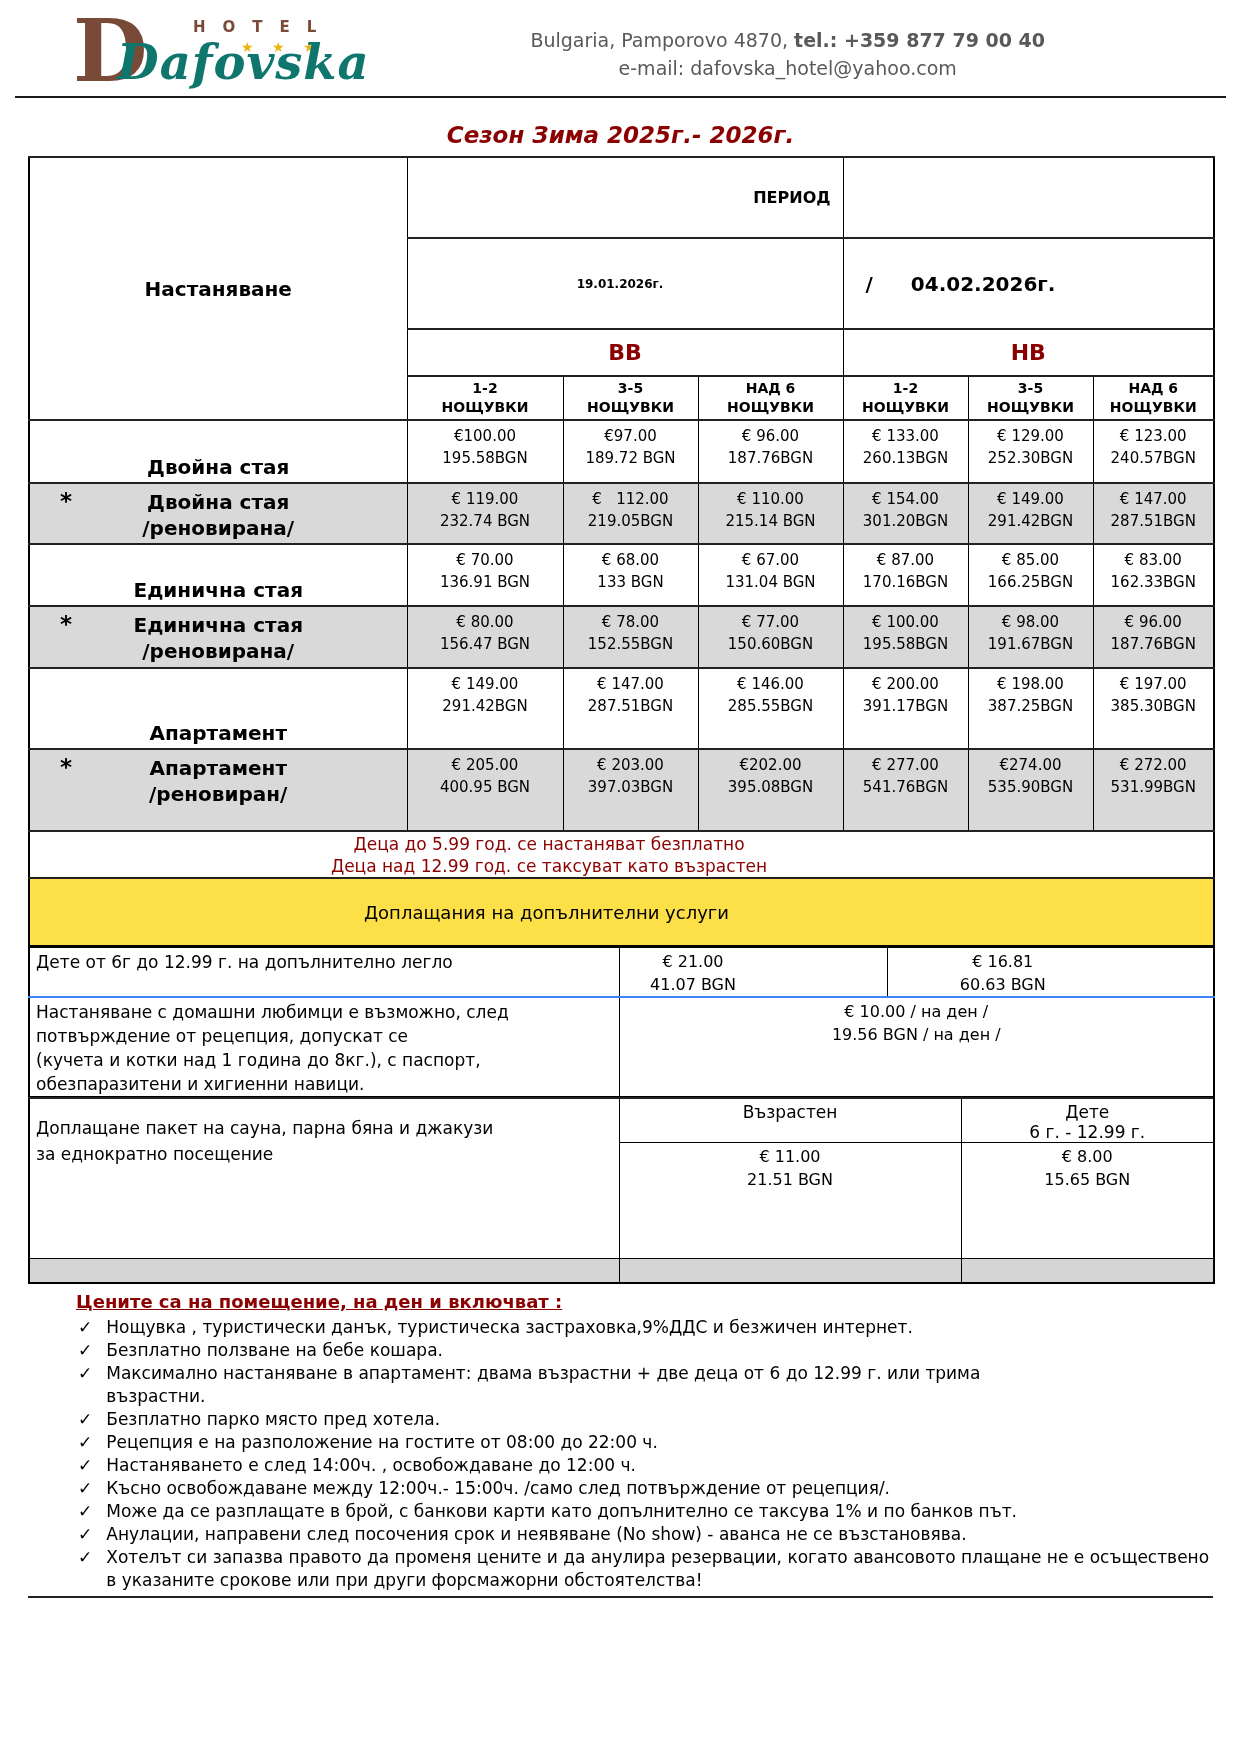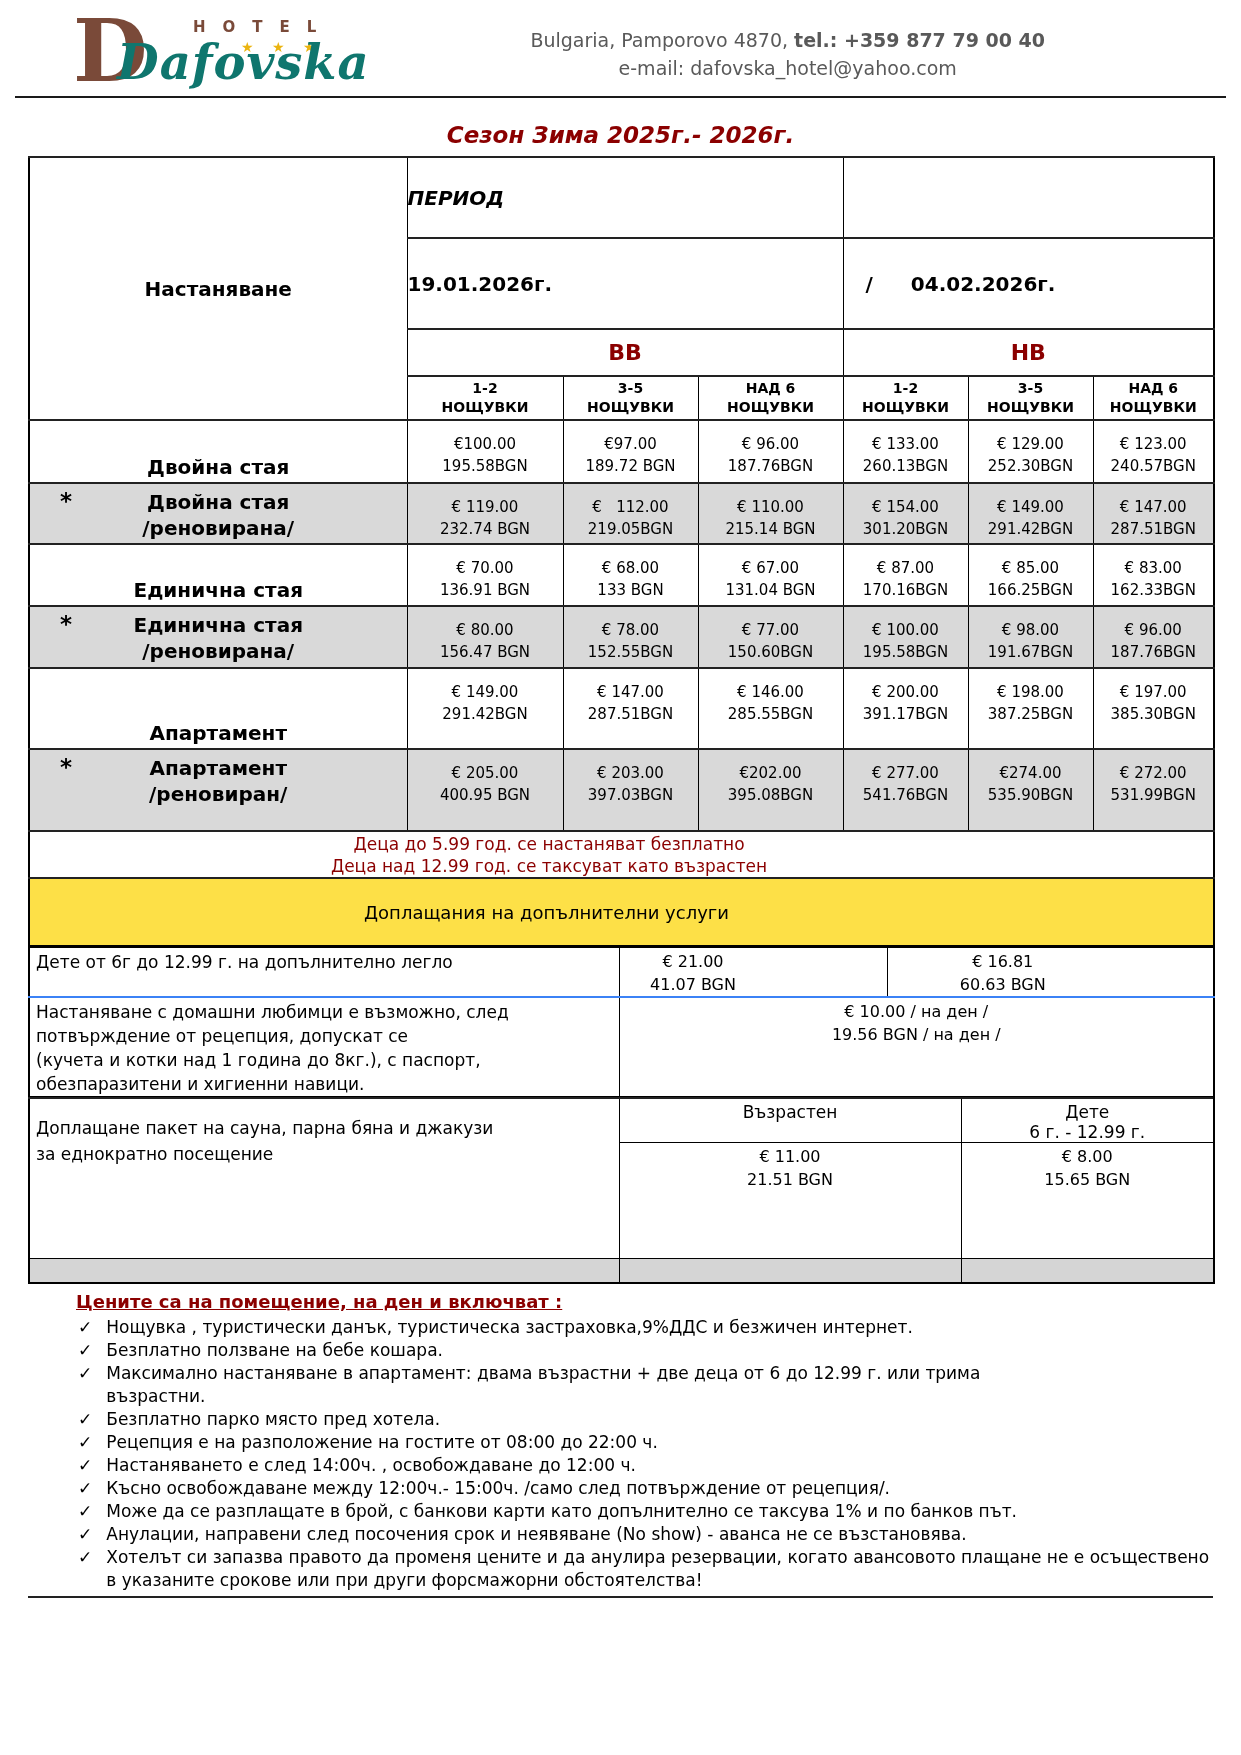--- a/index.html
+++ b/index.html
@@ -36,37 +36,37 @@
   .t2 { border-left: 2px solid #000; border-right: 2px solid #000; }
   .t2 tr.pets-row { border-top: 2px solid #3b82f6; }
   .t3 { border: 2px solid #000; border-top: 2px solid #222; }
 
   
   .h-period { height: 81px; }
   .h-dates  { height: 91px; }
   .h-board  { height: 47px; }
   .h-stay   { height: 44px; }
   .room-head { text-align: center; vertical-align: middle; font-weight: bold; font-size: 20px; }
-  .period-left { text-align: left; vertical-align: middle; font-weight: bold; font-size: 20px; padding-right: 12px; font-style: italic; }
-  .date-left { text-align: left; vertical-align: middle; font-weight: bold; font-size: 20px; padding-right: 10px; }
+  .period-left { text-align: right; vertical-align: middle; font-weight: bold; font-size: 16px; padding-right: 12px; }
+  .date-left { text-align: center; vertical-align: middle; font-weight: bold; font-size: 12px; padding-right: 10px; }
   .date-right { text-align: left; vertical-align: middle; font-weight: bold; font-size: 20px; padding-left: 22px; }
   .date-gap { display: inline-block; width: 38px; }
   .board { text-align: center; vertical-align: middle; font-weight: bold; font-size: 22px; color: #8b0000; }
   .stay { text-align: center; vertical-align: middle; font-weight: bold; font-size: 14px; line-height: 19px; }
 
   
   .r1 { height: 63px; } .r2 { height: 61px; } .r3 { height: 62px; }
   .r4 { height: 62px; } .r5 { height: 81px; } .r6 { height: 82px; }
   tr.shaded td { background: #d9d9d9; }
   .room { position: relative; text-align: center; vertical-align: bottom;
           font-weight: bold; font-size: 20px; padding-bottom: 2px; }
   tr.shaded .room { vertical-align: top; padding-top: 5px; }
   .room .star { position: absolute; left: 30px; top: 4px; font-size: 23px; }
   .room .rn { line-height: 26px; }
-  .pc { text-align: center; vertical-align: top; font-size: 15px; padding-top: 12px; }
+  .pc { text-align: center; vertical-align: top; font-size: 15px; padding-top: 4px; }
   .pc div { line-height: 22px; }
 
   
   .note-row { height: 47px; }
   .note-row td { text-align: center; color: #8b0000; font-size: 17px; line-height: 22px;
                  padding-right: 145px; vertical-align: middle; }
   .section-row { height: 68px; }
   .section-row td { background: #fde047; text-align: center; font-size: 18px;
                     padding-right: 150px; vertical-align: middle; }
 

